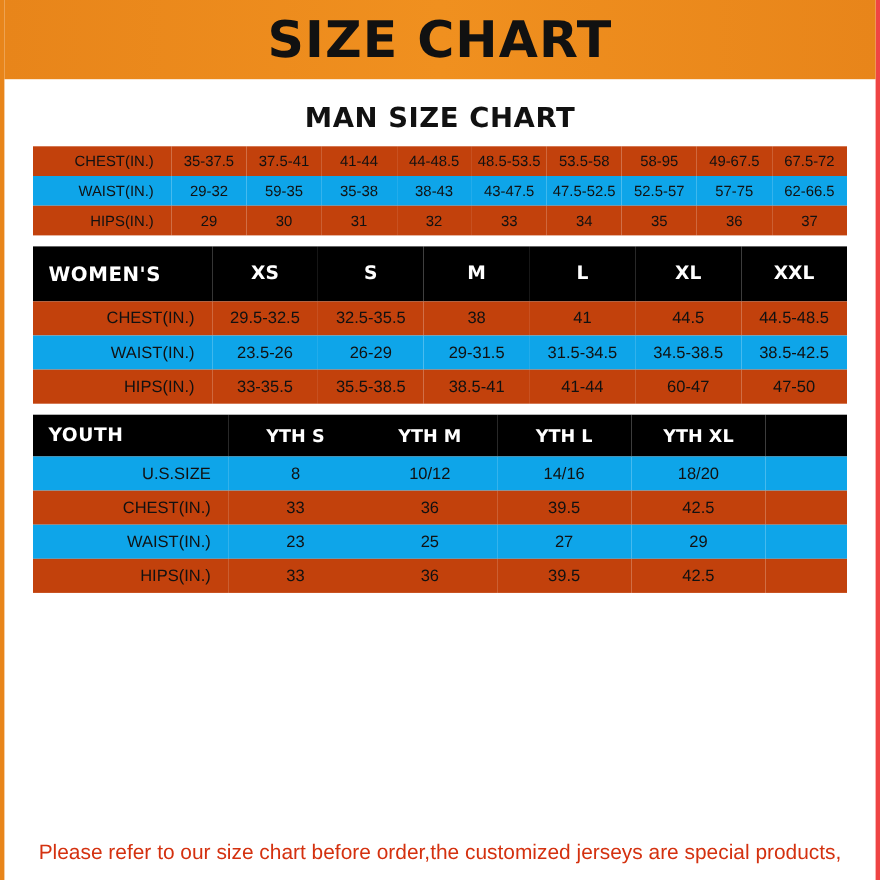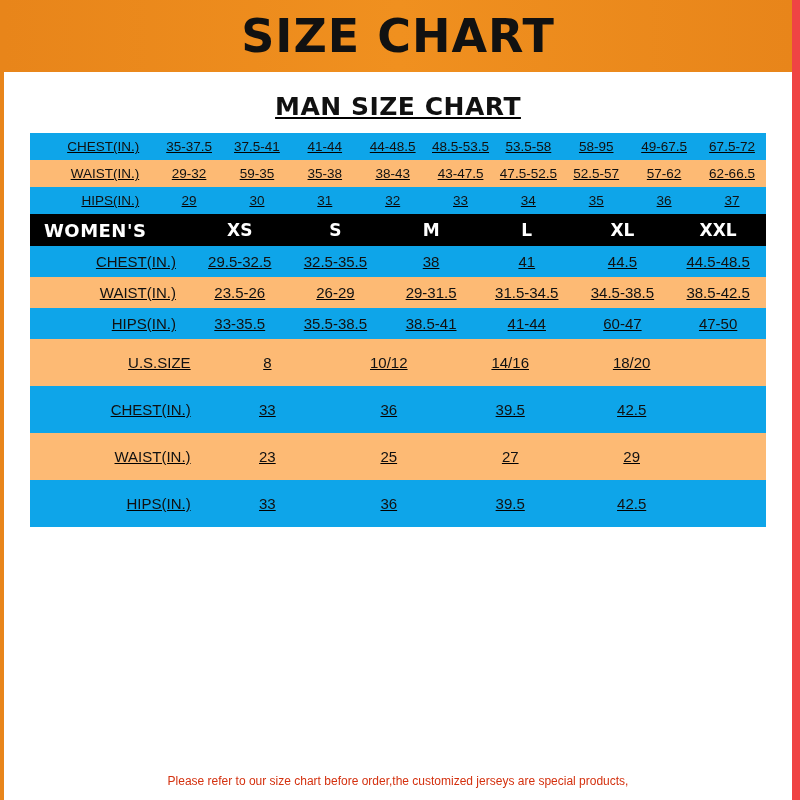--- a/index.html
+++ b/index.html
@@ -13,21 +13,21 @@
     font-family: "Liberation Sans", sans-serif;
     overflow: hidden;
   }
   .page {
     width: 800px;
     height: 800px;
     position: relative;
     background: #ffffff;
     box-sizing: border-box;
     border-left: 4px solid #e8851a;
-    border-right: 8px solid #ef4444;
+    border-right: 4px solid #ef4444;
     display: flex;
     flex-direction: column;
   }
   .banner {
     background: linear-gradient(90deg, #e8851a 0%, #f0901f 50%, #e8851a 100%);
     height: 72px;
     display: flex;
     align-items: center;
     justify-content: center;
     flex: 0 0 auto;
@@ -40,21 +40,21 @@
     color: #111111;
     text-align: center;
     line-height: 1;
   }
   .content {
     flex: 1 1 auto;
     padding: 14px 26px 0 26px;
     box-sizing: border-box;
   }
   .section {
-    text-decoration: underline;
+    margin-bottom: 10px;
   }
   .section-title {
     text-align: center;
     font-family: "DejaVu Sans", sans-serif;
     font-weight: bold;
     font-size: 25px;
     color: #111111;
     letter-spacing: 0.5px;
     margin: 6px 0 12px 0;
   }
@@ -90,43 +90,43 @@
     color: #111111;
     text-align: center;
     vertical-align: middle;
   }
   .body-row td.rowlabel {
     text-align: right;
     padding-right: 16px;
     font-size: 13.5px;
     color: #111111;
   }
-  .row-light td { background: #0ea5e9; }
-  .row-dark td { background: #fdba74; }
+  .row-light td { background: #c2410c; }
+  .row-dark td { background: #0ea5e9; }
 
   
-  .women .hdr-row th { height: 32px; font-size: 17px; }
+  .women .hdr-row th { height: 50px; font-size: 17px; }
   .women .hdr-row th.rowlabel { font-size: 18px; }
   .women .body-row td { height: 31px; font-size: 15px; }
   .women .body-row td.rowlabel { font-size: 15px; }
 
   .youth .hdr-row th { height: 38px; font-size: 16px; }
   .youth .hdr-row th.rowlabel { font-size: 17px; }
-  .youth .body-row td { height: 47px; font-size: 15px; }
+  .youth .body-row td { height: 31px; font-size: 15px; }
   .youth .body-row td.rowlabel { font-size: 15px; }
 
   .footer-note {
     flex: 0 0 auto;
     padding: 8px 22px 10px 22px;
     box-sizing: border-box;
     text-align: center;
   }
   .footer-note div {
     color: #d4310f;
-    font-size: 12px;
+    font-size: 19px;
     line-height: 1.45;
     font-family: "Liberation Sans", sans-serif;
   }
 </style>
 </head>
 <body>
 
 <div class="page">
 
   <div class="banner">
@@ -157,21 +157,21 @@
           </tr>
           <tr class="body-row row-dark">
             <td class="rowlabel">WAIST(IN.)</td>
             <td>29-32</td>
             <td>59-35</td>
             <td>35-38</td>
             <td>38-43</td>
             <td>43-47.5</td>
             <td>47.5-52.5</td>
             <td>52.5-57</td>
-            <td>57-62</td>
+            <td>57-75</td>
             <td>62-66.5</td>
           </tr>
           <tr class="body-row row-light">
             <td class="rowlabel">HIPS(IN.)</td>
             <td>29</td>
             <td>30</td>
             <td>31</td>
             <td>32</td>
             <td>33</td>
             <td>34</td>
@@ -231,20 +231,28 @@
     </div>
 
     <div class="section youth">
       <table class="size-table">
         <colgroup>
           <col style="width:24%">
           <col span="4" style="width:16.5%">
           <col style="width:10%">
         </colgroup>
         <tbody>
+          <tr class="hdr-row">
+            <th class="rowlabel">YOUTH</th>
+            <th>YTH S</th>
+            <th>YTH M</th>
+            <th>YTH L</th>
+            <th>YTH XL</th>
+            <th></th>
+          </tr>
           <tr class="body-row row-dark">
             <td class="rowlabel">U.S.SIZE</td>
             <td>8</td>
             <td>10/12</td>
             <td>14/16</td>
             <td>18/20</td>
             <td></td>
           </tr>
           <tr class="body-row row-light">
             <td class="rowlabel">CHEST(IN.)</td>

